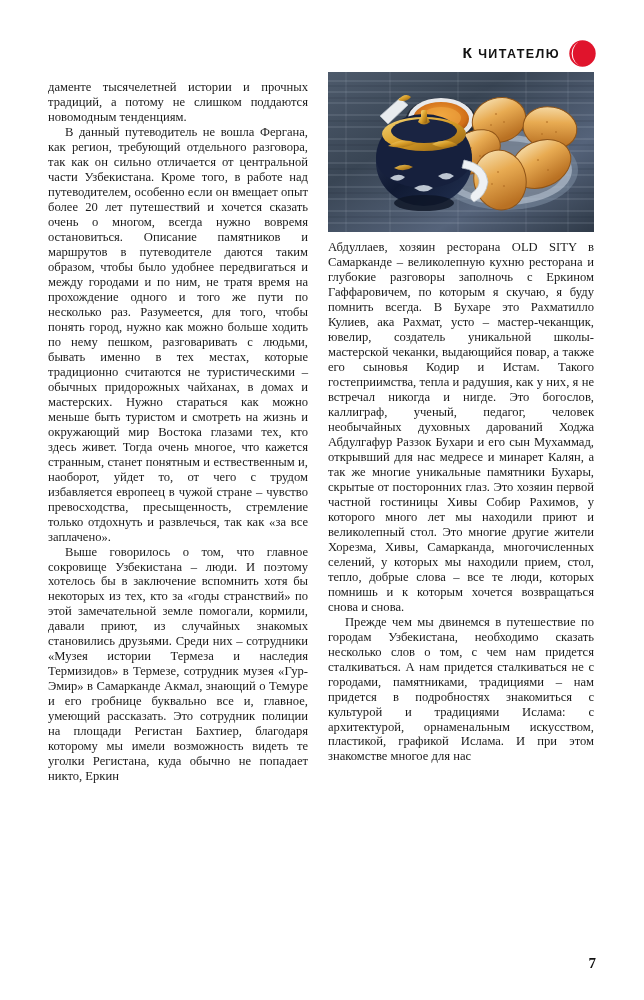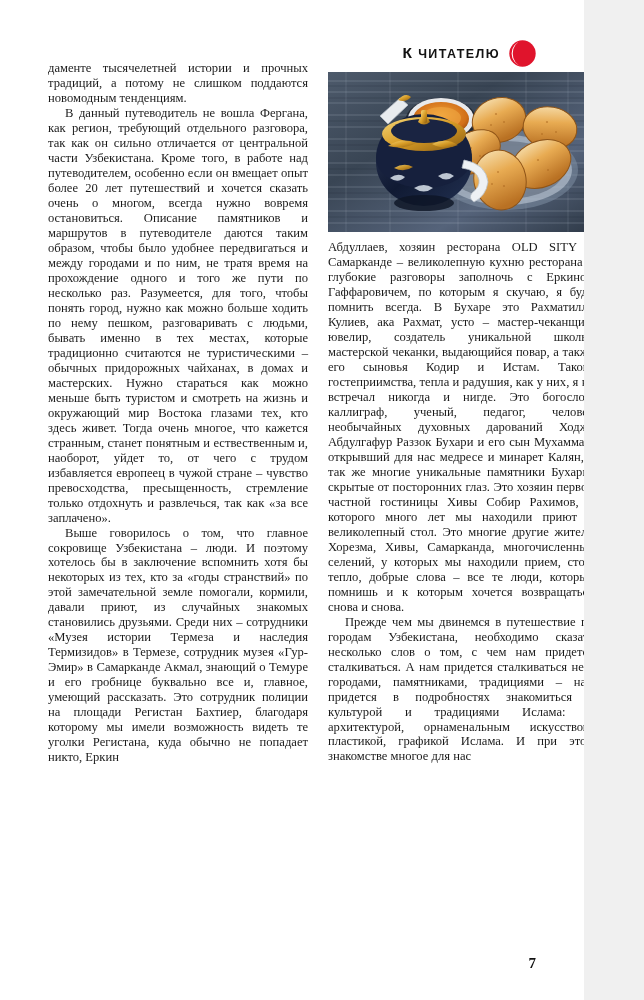--- a/index.html
+++ b/index.html
@@ -2,21 +2,21 @@
 <html><head>
 <meta charset="utf-8">
 <style>
   html, body {
     margin: 0;
     padding: 0;
     background: #f0f0f0;
   }
   .page {
     position: relative;
-    width: 584px;
+    width: 644px;
     height: 1000px;
     background: #ffffff;
     overflow: hidden;
     box-sizing: border-box;
     font-family: "Liberation Serif", "DejaVu Serif", serif;
     color: #1b1b1b;
   }
 
   
   .header {
@@ -63,21 +63,21 @@
   .col {
     position: absolute;
     font-size: 12.6px;
     line-height: 14.98px;
     text-align: justify;
     text-justify: inter-word;
     hyphens: manual;
   }
   .col-left {
     left: 48px;
-    top: 61px;
+    top: 80px;
     width: 260px;
   }
   .col-right {
     left: 328px;
     top: 240px;
     width: 266px;
   }
   .col p {
     margin: 0;
     text-indent: 17px;

